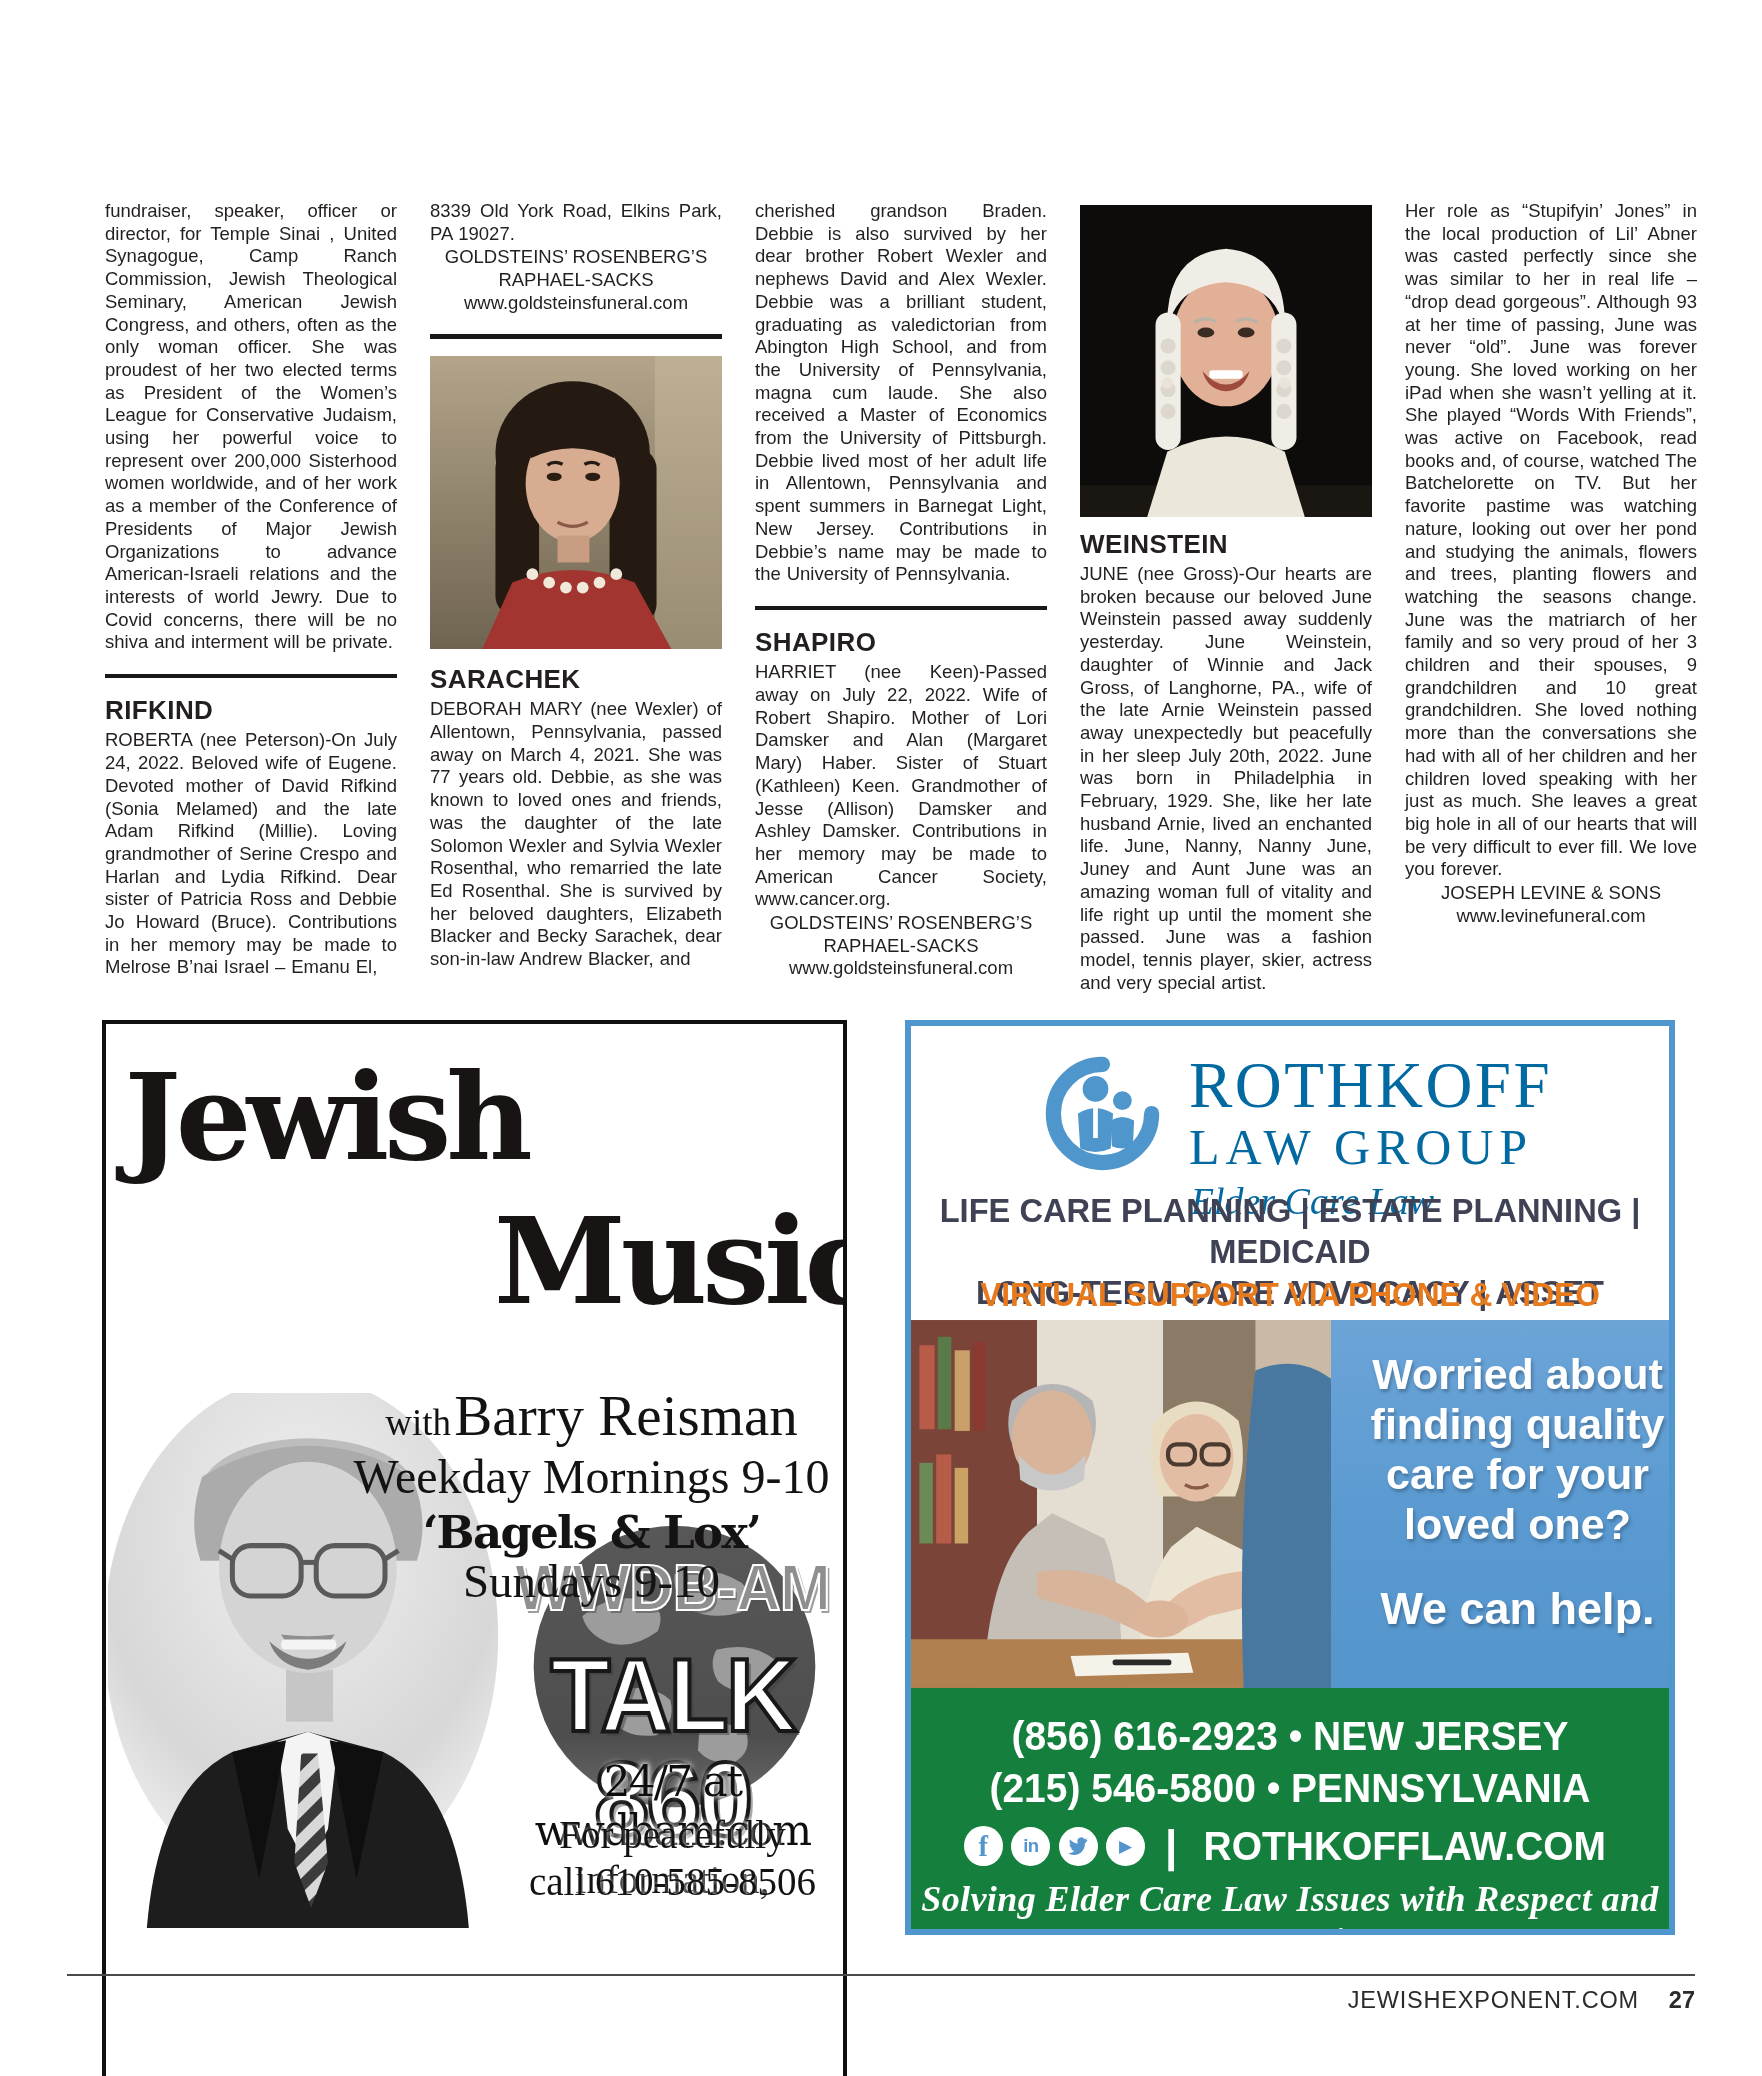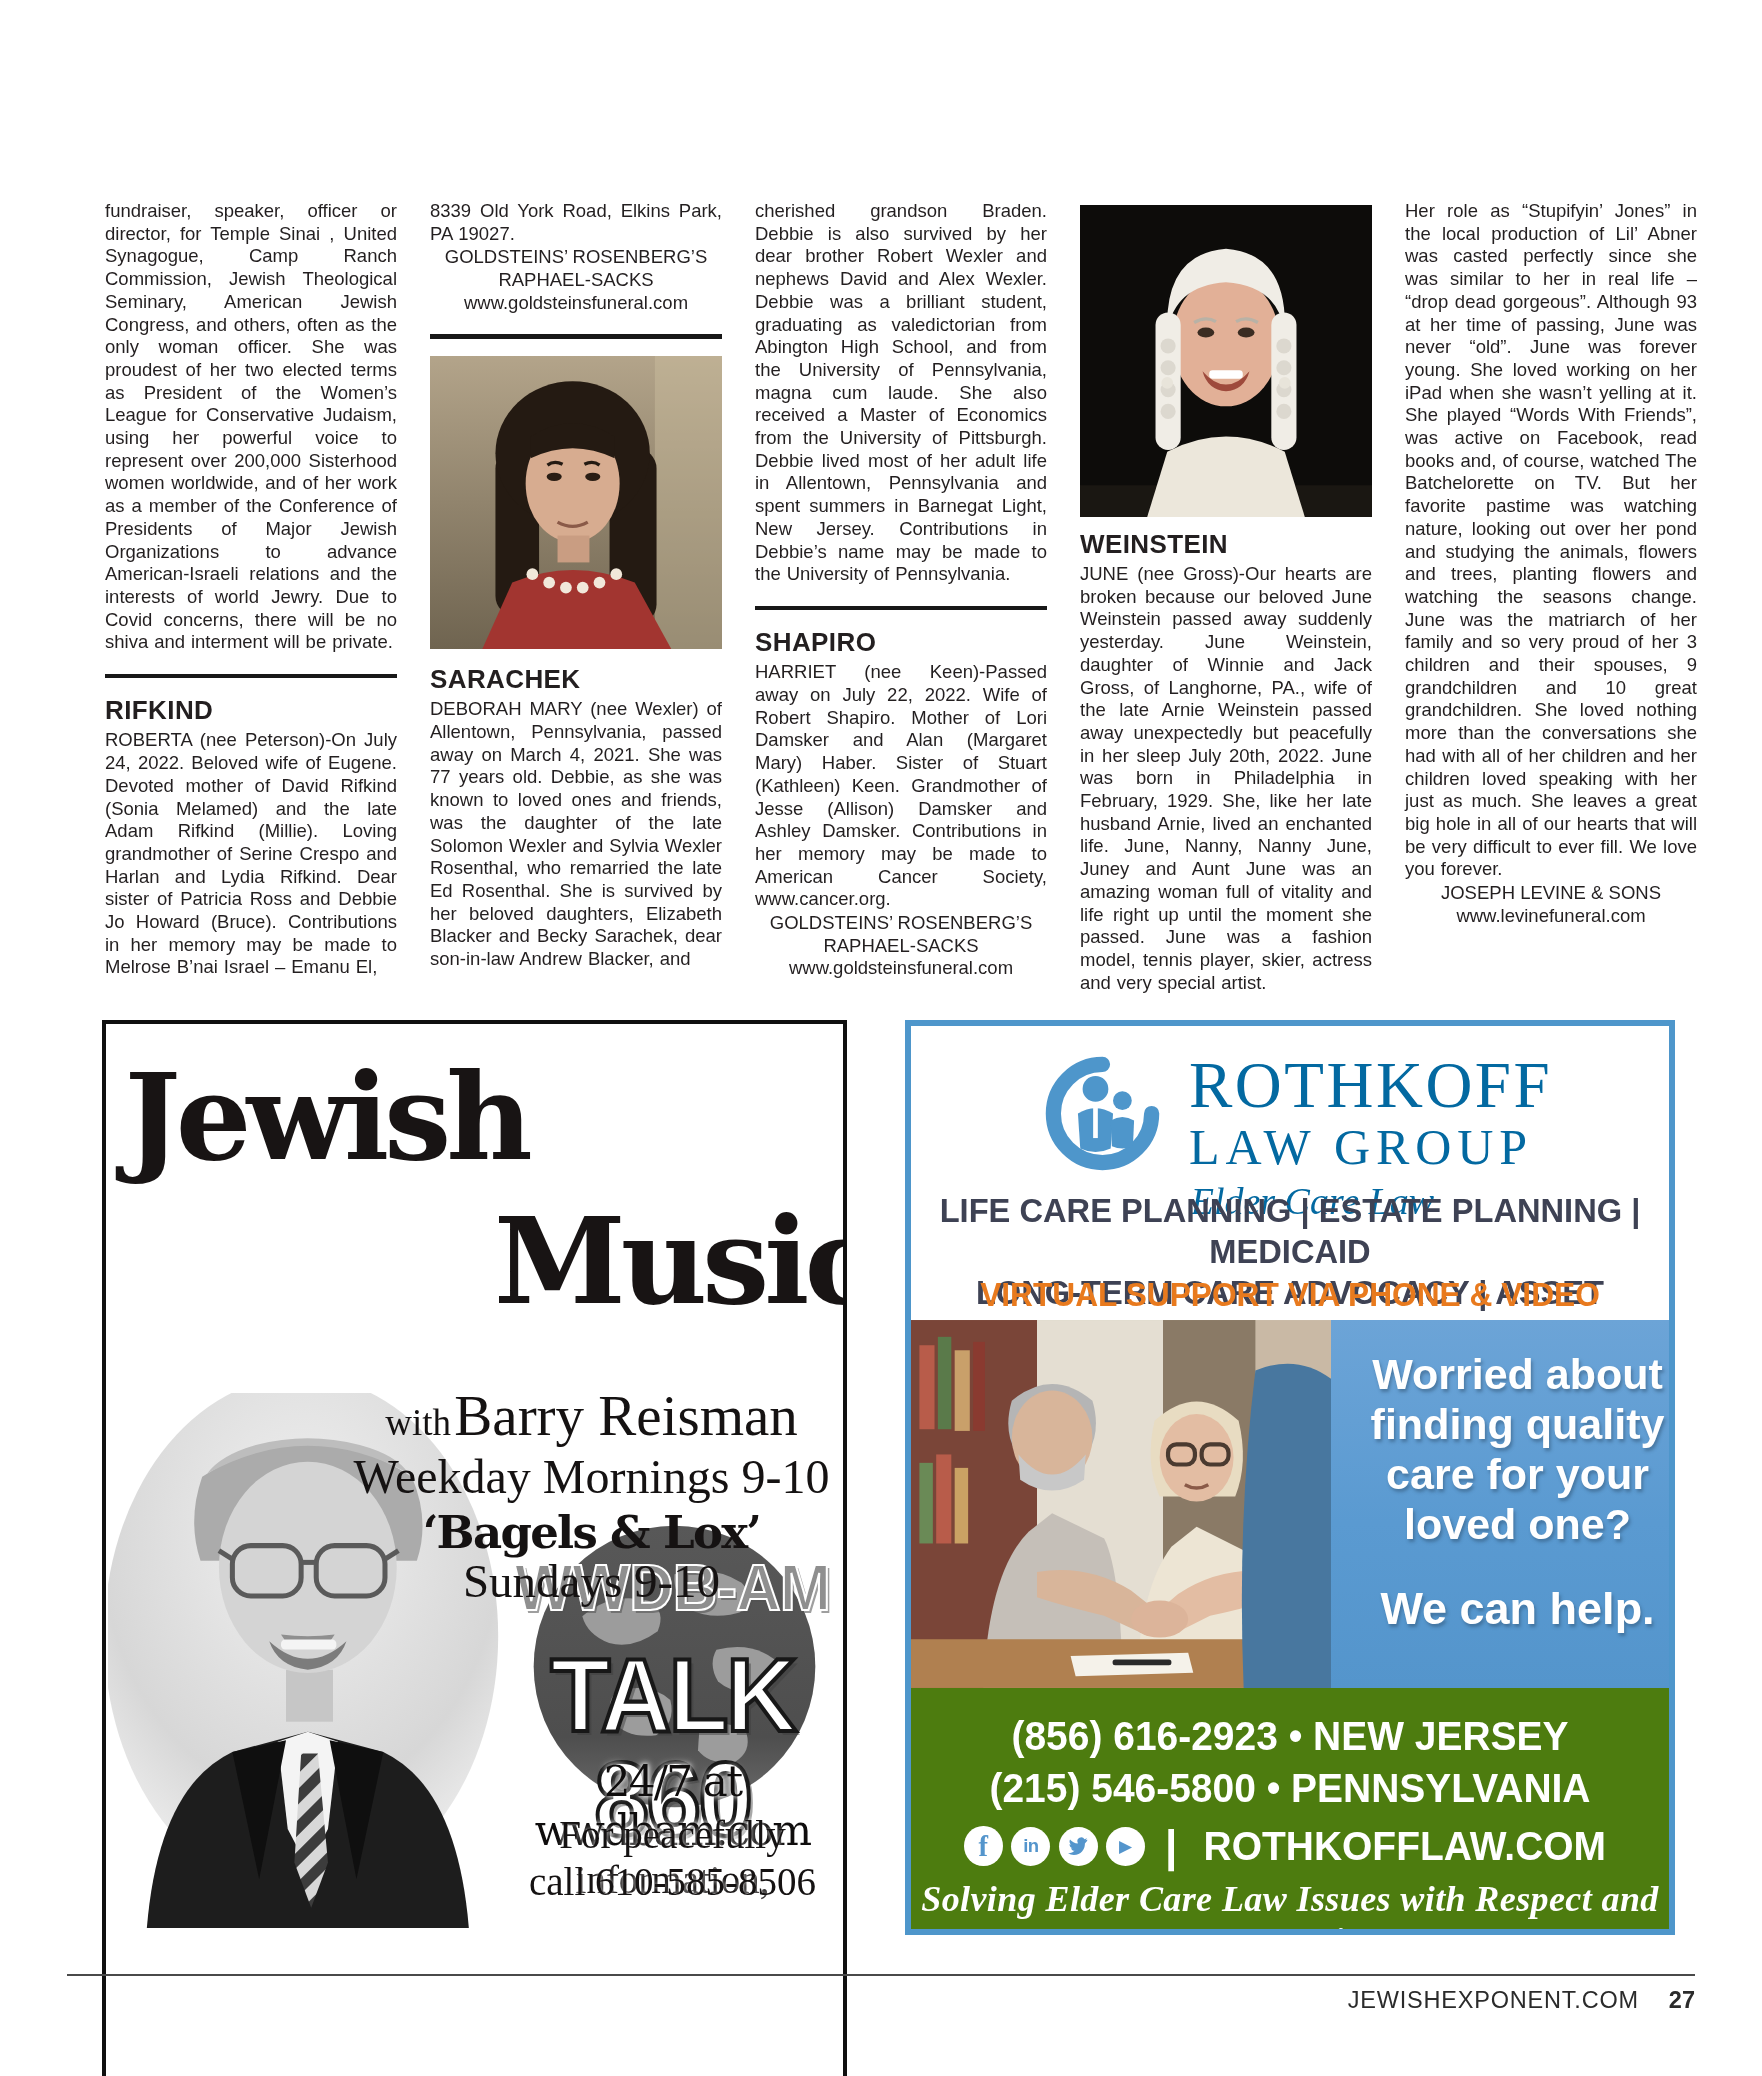--- a/index.html
+++ b/index.html
@@ -104,21 +104,21 @@
   .rk-photo-svg { width:420px; height:368px; display:block; flex:0 0 420px; }
   .rk-photo-blue {
     flex:1; background:linear-gradient(180deg,#6ca4d7 0%, #5a9ad1 55%, #5495cc 100%);
     position:relative; color:#fff; text-align:center;padding-left:35px;
   }
   .rk-worried {
     margin-top:28.5px; font-weight:bold; font-size:43px; line-height:50px;
     text-shadow:1.7px 2.5px 3.4px rgba(40,70,100,.45);
   }
   .rk-help { margin-top:34px; font-weight:bold; font-size:45px; text-shadow:1.7px 2.5px 3.4px rgba(40,70,100,.45); }
-  .rk-blue { position:relative; height:241px; background:#4d7c0f; color:#fff; }
+  .rk-blue { position:relative; height:241px; background:#15803d; color:#fff; }
   .rk-phone { position:absolute; width:100%; text-align:center; font-size:41px; font-weight:bold; letter-spacing:0; transform:scaleX(.95); }
   .rk-phone-nj { top:25px; }
   .rk-phone-pa { top:77px; }
   .rk-social-row {
     position:absolute; top:133px; width:100%; display:flex; justify-content:center;
     align-items:center; gap:8.4px;
   }
   .soc {
     width:39px; height:39px; border-radius:50%; background:#fff; color:#5495cc;
     display:flex; align-items:center; justify-content:center; overflow:hidden;

